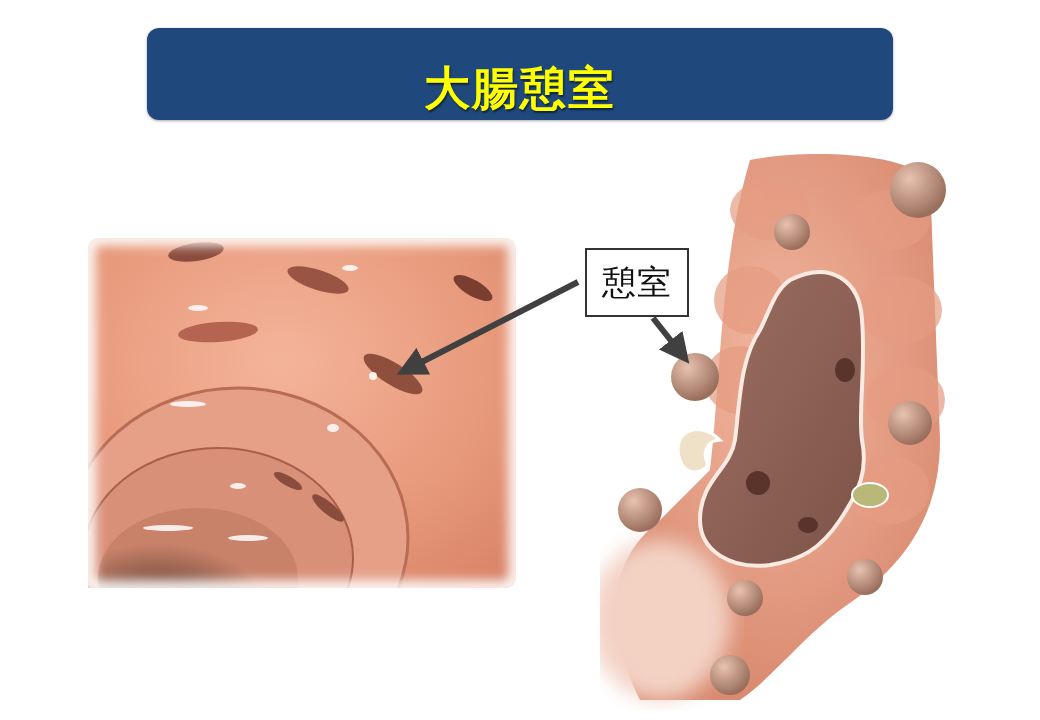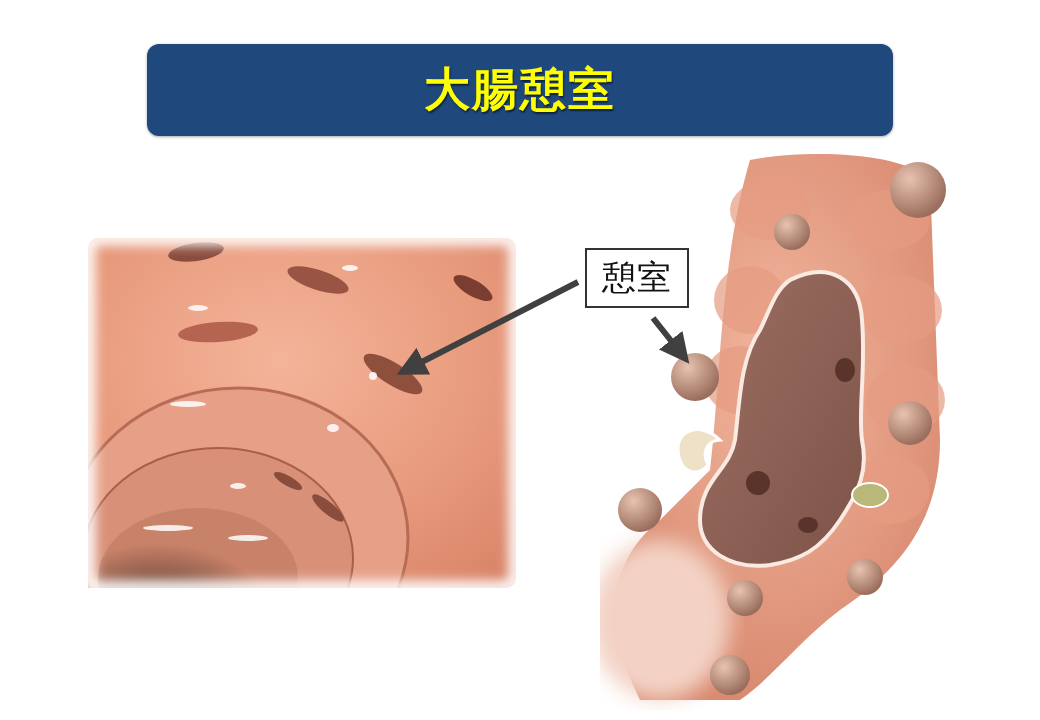--- a/index.html
+++ b/index.html
@@ -1,21 +1,21 @@
 <!DOCTYPE html>
 <html><head>
 <meta charset="utf-8">
 <style>
   html,body{margin:0;padding:0;background:#ffffff;}
   body{width:1040px;height:720px;position:relative;overflow:hidden;font-family:"DejaVu Sans",sans-serif;}
-  .title-bar{position:absolute;left:147px;top:44px;width:746px;height:92px;background:#1f497d;border-radius:12px;
-    box-shadow:0 1px 3px rgba(0,0,0,0.35);display:flex;align-items:center;justify-content:center;}
+  .title-bar{position:absolute;left:147px;top:28px;width:746px;height:92px;background:#1f497d;border-radius:12px;
+    box-shadow:0 1px 3px rgba(0,0,0,0.35);display:flex;align-items:flex-end;justify-content:center;}
   .title-text{color:#ffff00;font-size:46px;font-weight:bold;letter-spacing:2px;text-shadow:1px 2px 2px rgba(0,0,0,0.55);}
   .photo{position:absolute;left:88px;top:238px;width:428px;height:350px;}
-  .label-box{position:absolute;left:585px;top:248px;width:104px;height:60px;border:2px solid #333;background:#fff;
+  .label-box{position:absolute;left:585px;top:248px;width:104px;height:69px;border:2px solid #333;background:#fff;
     display:flex;align-items:center;justify-content:center;box-sizing:border-box;}
   .label-text{font-size:34px;color:#111;letter-spacing:1px;}
   .arrows{position:absolute;left:0;top:0;width:1040px;height:720px;pointer-events:none;}
   .illus{position:absolute;left:600px;top:140px;width:380px;height:570px;}
 </style>
 </head>
 <body>
 
 <div class="title-bar">
   <span class="title-text">大腸憩室</span>

